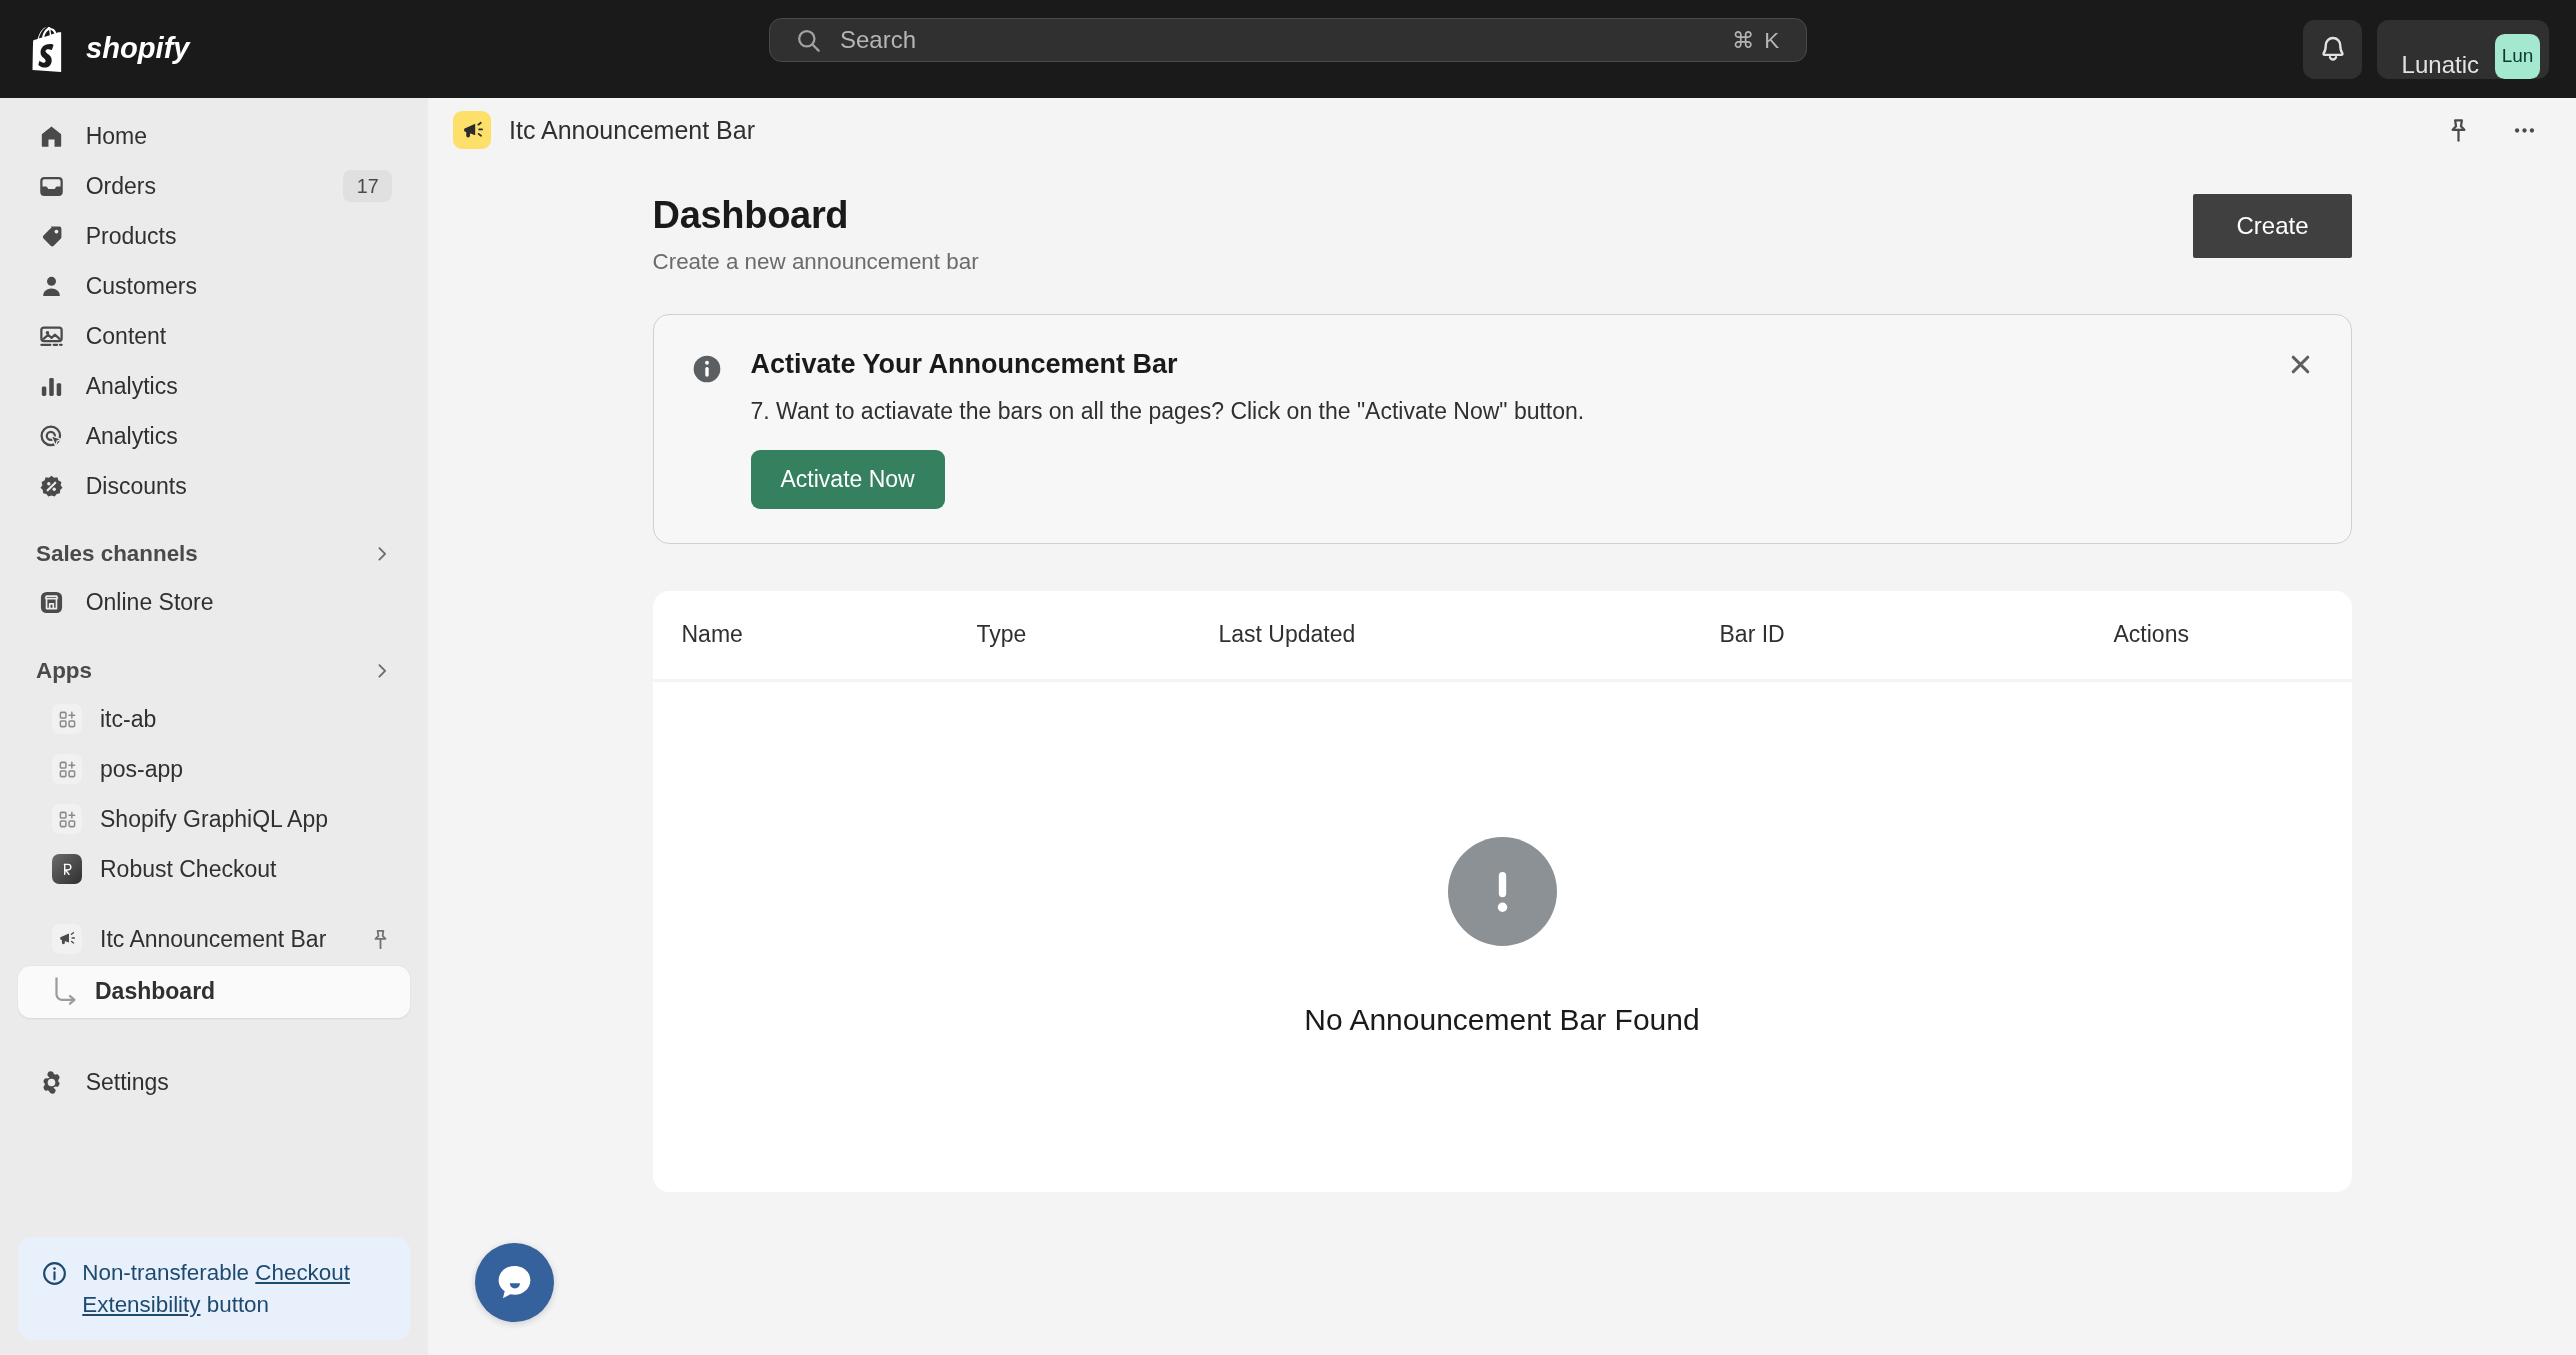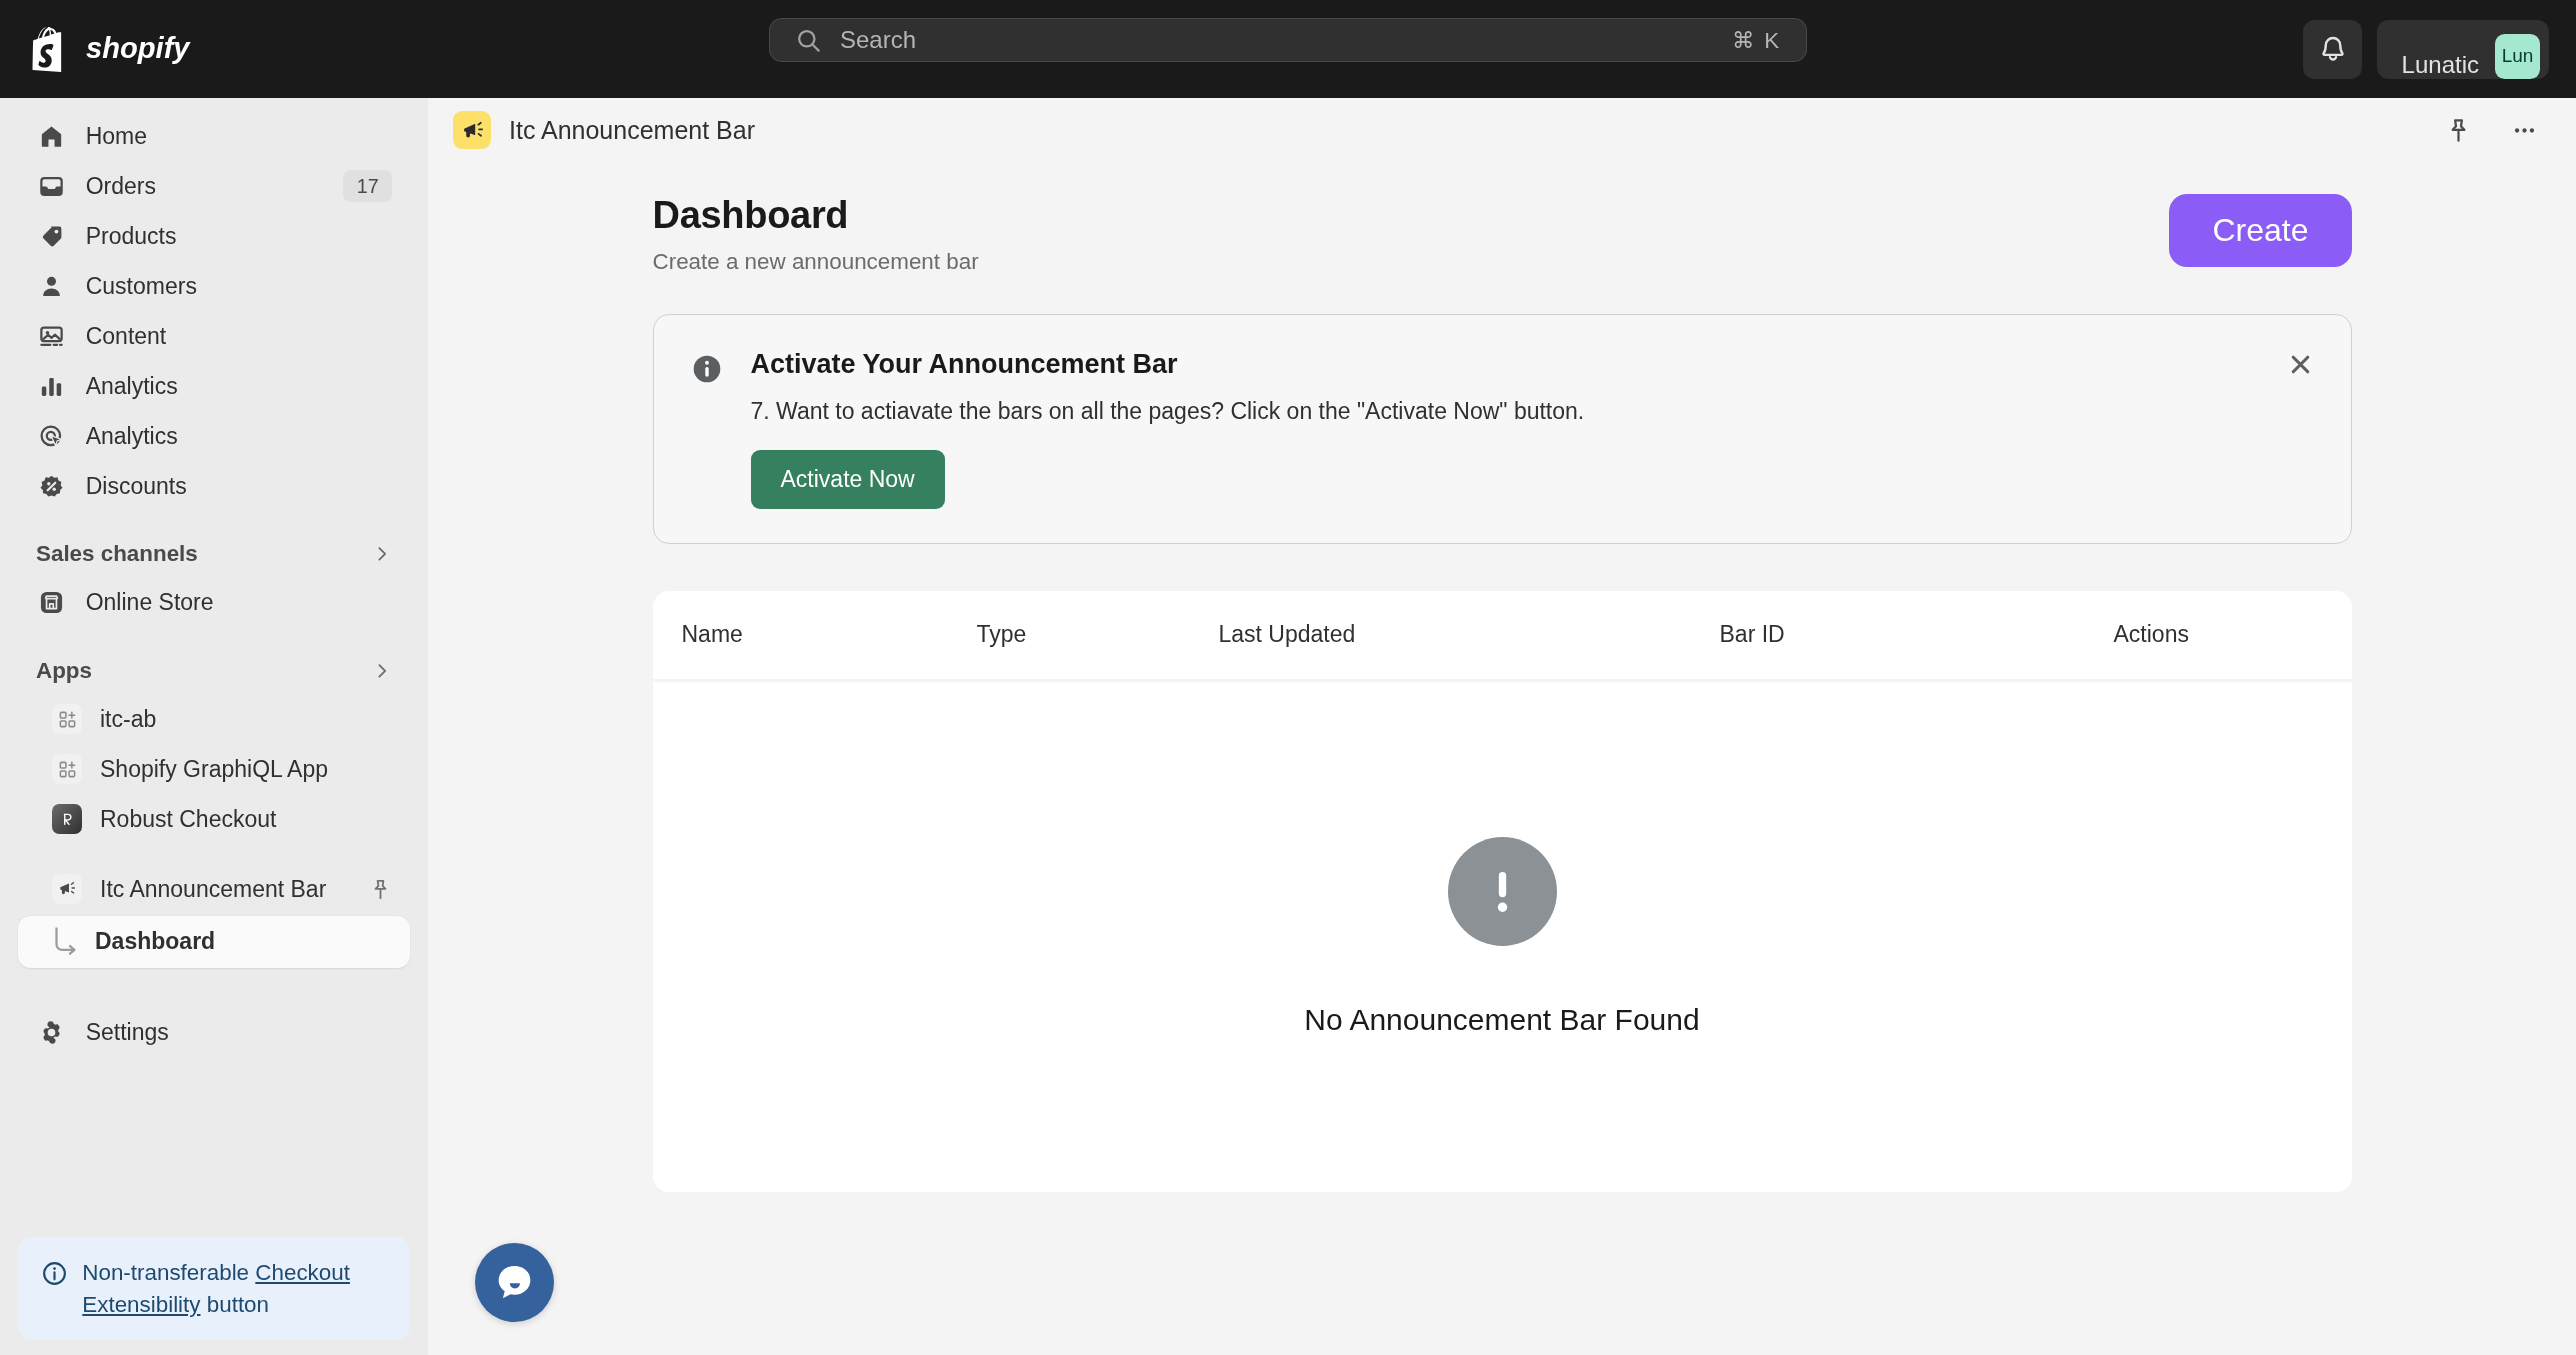--- a/index.html
+++ b/index.html
@@ -123,22 +123,22 @@
   .app-header-actions { margin-left: auto; display: flex; align-items: center; gap: 27px; }
   .hdr-btn { width: 39px; height: 39px; display: flex; align-items: center; justify-content: center; cursor: pointer; border-radius: 8px; }
 
   .content { flex: 1; min-height: 0; overflow: hidden; padding: 32px 0 0 0; }
   .content-inner { width: 1699px; margin: 0 auto; }
 
   .page-head { display: flex; align-items: flex-start; }
   .page-title { font-size: 38px; font-weight: bold; color: #1a1a1a; letter-spacing: -0.3px; }
   .page-sub { font-size: 22.4px; color: #6b6b6b; margin-top: 11.6px; }
   .create-btn {
-    margin-left: auto; background: #8b5cf6; color: #fff; font-size: 32px;
-    border: none; border-radius: 18px; padding: 18px 43px; cursor: pointer;
+    margin-left: auto; background: #404040; color: #fff; font-size: 24px;
+    border: none; border-radius: 2px; padding: 18px 43px; cursor: pointer;
     font-family: inherit;
   }
 
   .notice-card {
     margin-top: 39px; background: #f7f7f7; border: 0.9px solid #d0d0d0;
     border-radius: 16px; padding: 34px 36px; display: flex; gap: 27px; position: relative;
   }
   .notice-icon { width: 34px; height: 34px; flex: 0 0 34px; margin-top: 3.6px; }
   .notice-title { font-size: 27px; font-weight: bold; color: #1a1a1a; }
   .notice-text { font-size: 23px; color: #303030; margin-top: 18px; }
@@ -346,20 +346,31 @@
           <svg viewBox="0 0 24 24" width="19" height="19">
               <rect x="3" y="3" width="7" height="7" rx="1.3" fill="none" stroke="#8a8a8a" stroke-width="1.9"></rect>
               <rect x="3" y="14" width="7" height="7" rx="1.3" fill="none" stroke="#8a8a8a" stroke-width="1.9"></rect>
               <rect x="14" y="14" width="7" height="7" rx="1.3" fill="none" stroke="#8a8a8a" stroke-width="1.9"></rect>
               <path d="M17.5 3v7M14 6.5h7" stroke="#8a8a8a" stroke-width="1.9" stroke-linecap="round"></path>
             </svg>
         </span>
         <span class="app-label">itc-ab</span>
       </div>
 
+      <div class="app-item">
+        <span class="app-tile">
+          <svg viewBox="0 0 24 24" width="19" height="19">
+              <rect x="3" y="3" width="7" height="7" rx="1.3" fill="none" stroke="#8a8a8a" stroke-width="1.9"></rect>
+              <rect x="3" y="14" width="7" height="7" rx="1.3" fill="none" stroke="#8a8a8a" stroke-width="1.9"></rect>
+              <rect x="14" y="14" width="7" height="7" rx="1.3" fill="none" stroke="#8a8a8a" stroke-width="1.9"></rect>
+              <path d="M17.5 3v7M14 6.5h7" stroke="#8a8a8a" stroke-width="1.9" stroke-linecap="round"></path>
+            </svg>
+        </span>
+        <span class="app-label">pos-app</span>
+      </div>
 
       <div class="app-item">
         <span class="app-tile">
           <svg viewBox="0 0 24 24" width="19" height="19">
               <rect x="3" y="3" width="7" height="7" rx="1.3" fill="none" stroke="#8a8a8a" stroke-width="1.9"></rect>
               <rect x="3" y="14" width="7" height="7" rx="1.3" fill="none" stroke="#8a8a8a" stroke-width="1.9"></rect>
               <rect x="14" y="14" width="7" height="7" rx="1.3" fill="none" stroke="#8a8a8a" stroke-width="1.9"></rect>
               <path d="M17.5 3v7M14 6.5h7" stroke="#8a8a8a" stroke-width="1.9" stroke-linecap="round"></path>
             </svg>
         </span>

